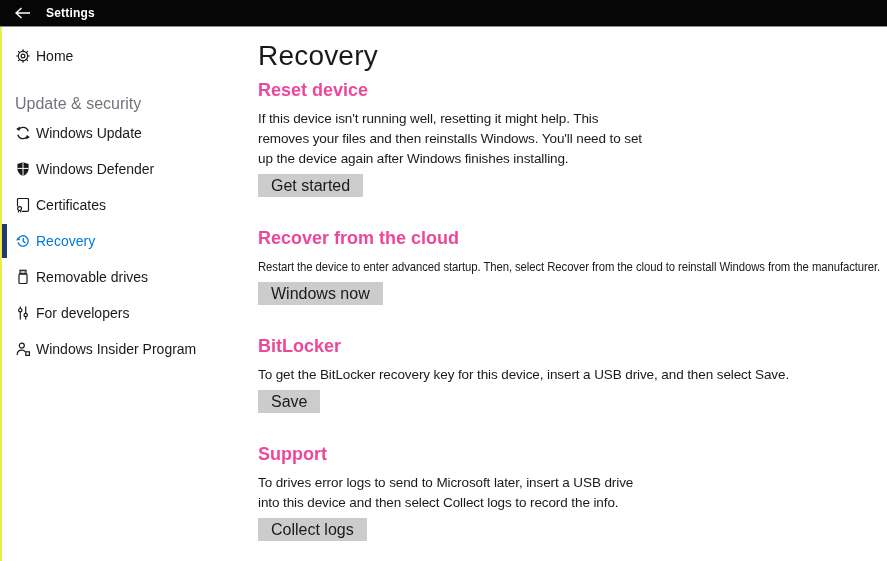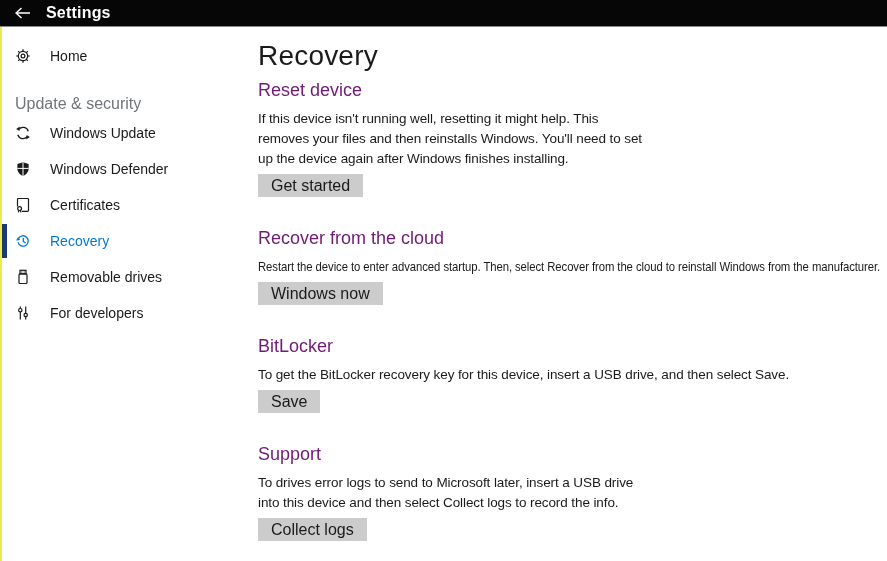--- a/index.html
+++ b/index.html
@@ -14,32 +14,32 @@
     position:absolute; top:0; left:0; right:0; height:27px;
     background:#060606; display:flex; align-items:center;
     border-bottom:1px solid #8a8a8a; box-sizing:border-box;
   }
   .back-btn {
     background:none; border:none; padding:0; margin-left:11px;
     width:24px; height:24px; display:flex; align-items:center; justify-content:center;
     cursor:pointer;
   }
   .titlebar-title {
-    color:#ffffff; font-size:16px; font-weight:700; margin-left:11px;
+    color:#ffffff; font-size:12px; font-weight:700; margin-left:11px;
     letter-spacing:0.2px;
   }
 
   
   .left-strip { position:absolute; left:0; top:27px; width:2px; bottom:0; background:#ecec52; }
 
   
   .sidebar { position:absolute; left:2px; top:27px; width:254px; bottom:0; background:#fff; }
   .side-row {
     display:flex; align-items:center; height:36px; padding-left:13px;
-    gap:19px; font-size:14px; color:#1a1a1a; position:relative; cursor:pointer;
+    gap:5px; font-size:14px; color:#1a1a1a; position:relative; cursor:pointer;
     box-sizing:border-box;
   }
   .side-row .icon { width:16px; height:16px; flex:0 0 16px; display:flex; }
   .side-home { position:absolute; top:15px; left:0; right:0; height:28px; }
   .side-section-label {
     position:absolute; top:68px; left:13px; font-size:16px; color:#70757b;
   }
   .side-items { position:absolute; top:88px; left:0; right:0; }
   .side-row .indicator { display:none; }
   .side-row.selected { color:#0078d7; }
@@ -48,21 +48,21 @@
     background:#1e3a6e;
   }
 
   
   .main { position:absolute; left:258px; top:27px; right:0; bottom:0; overflow:hidden; }
   .page-title {
     margin:12px 0 0 0; font-size:28px; font-weight:400; line-height:34px;
     color:#1a1a1a; letter-spacing:0.2px;
   }
   .section h2 {
-    margin:30px 0 0 0; font-size:18px; font-weight:400; line-height:22px; color:#701a75;
+    margin:30px 0 0 0; font-size:18px; font-weight:700; line-height:22px; color:#ec4899;
   }
   .section:first-of-type h2 { margin-top:6px; }
   .section-body {
     margin:8px 0 0 0; font-size:13.5px; line-height:20px; letter-spacing:-0.1px;
     color:#1a1a1a; white-space:pre-line;
   }
   .section-body.one-line {
     white-space:nowrap; transform:scaleX(0.84); transform-origin:0 50%;
   }
   .btn {
@@ -182,20 +182,33 @@
         <span class="icon">
           <svg width="16" height="16" viewBox="0 0 16 16">
             <path d="M5.3 1.5v13M10.7 1.5v13" fill="none" stroke="#1a1a1a" stroke-width="1.2"></path>
             <circle cx="5.3" cy="5.2" r="1.7" fill="#ffffff" stroke="#1a1a1a" stroke-width="1.2"></circle>
             <circle cx="10.7" cy="10" r="1.7" fill="#ffffff" stroke="#1a1a1a" stroke-width="1.2"></circle>
           </svg>
         </span>
         <span>For developers</span>
       </div>
 
+      <div class="side-row">
+
+        <span class="icon">
+          <svg width="16" height="16" viewBox="0 0 16 16">
+            <g fill="none" stroke="#1a1a1a" stroke-width="1.2">
+              <circle cx="6.8" cy="4.6" r="2.5"></circle>
+              <path d="M2.2 14c0-3.1 2-4.8 4.6-4.8 1.5 0 2.8.6 3.6 1.6"></path>
+              <rect x="10.8" y="10.8" width="3.6" height="3.6"></rect>
+            </g>
+          </svg>
+        </span>
+        <span>Windows Insider Program</span>
+      </div>
 
     </div>
   </div>
 
   <div class="main">
     <h1 class="page-title">Recovery</h1>
 
     <div class="section">
       <h2>Reset device</h2>
       <p class="section-body">If this device isn't running well, resetting it might help. This

